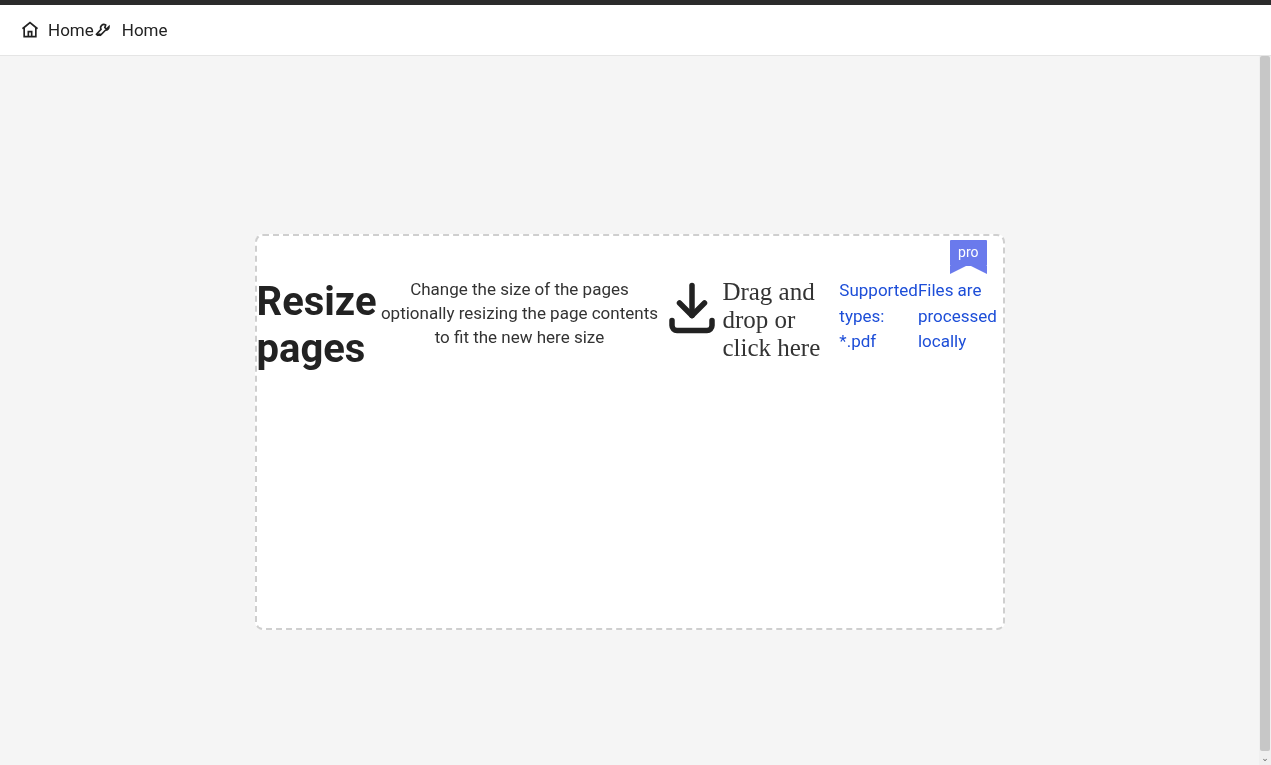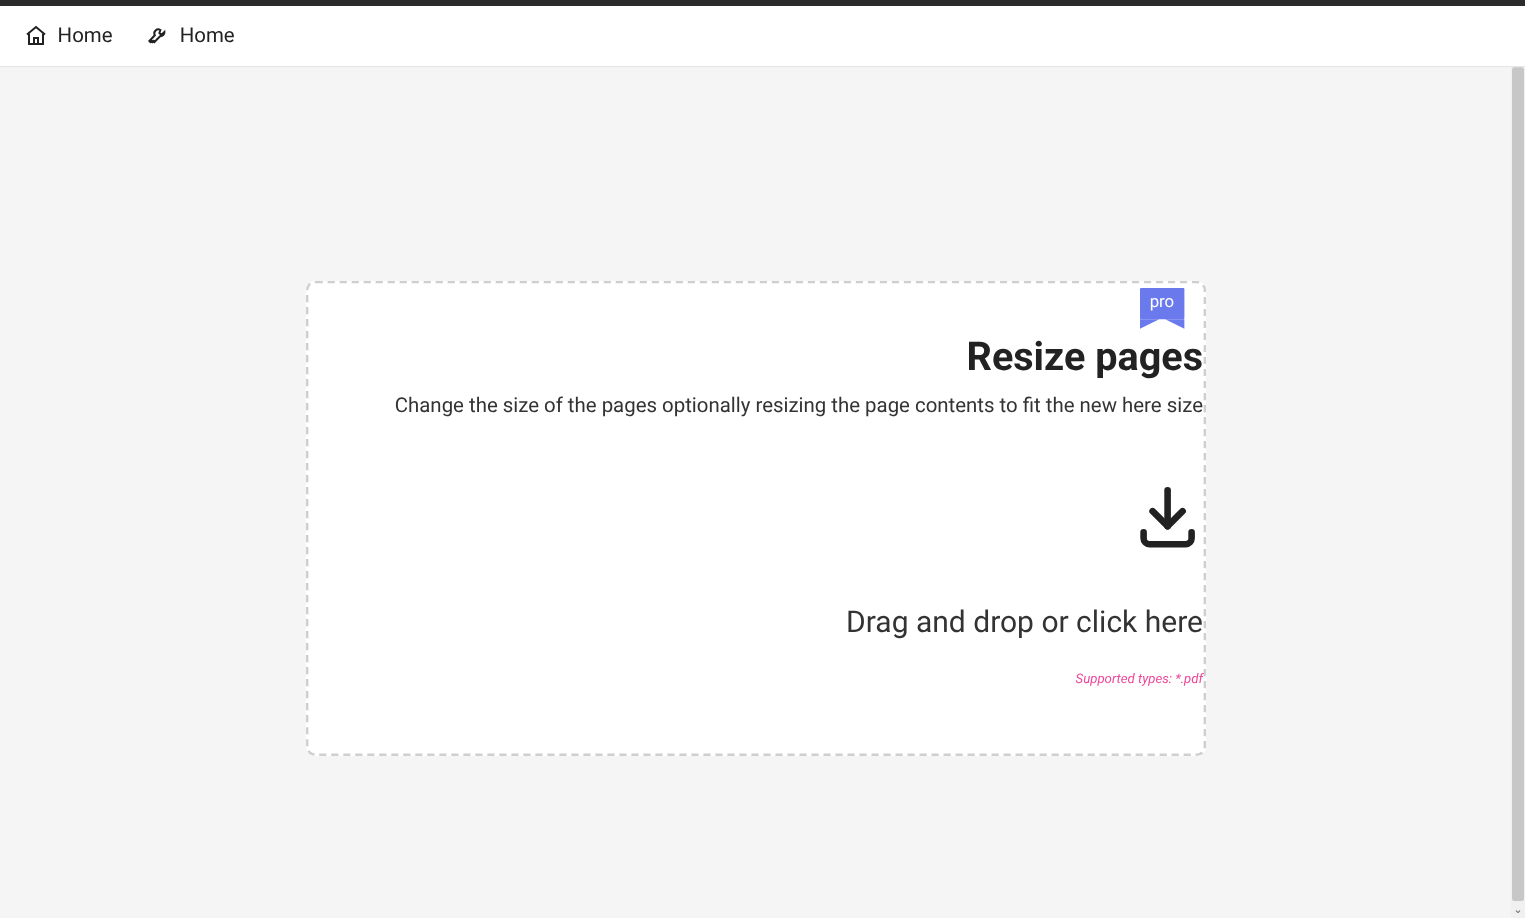--- a/index.html
+++ b/index.html
@@ -20,21 +20,20 @@
       background: #2b2b2b;
       width: 100%;
     }
     .navbar {
       height: 51px;
       background: #ffffff;
       border-bottom: 1px solid #e5e5e5;
       display: flex;
       align-items: center;
       padding-left: 20px;
-      gap: 28px;
     }
     .nav-item {
       display: flex;
       align-items: center;
       gap: 8px;
       color: #222;
       font-size: 17px;
       cursor: pointer;
     }
     .nav-icon {
@@ -58,22 +57,22 @@
       padding-top: 178px;
     }
     .dropzone {
       width: 750px;
       height: 396px;
       border: 2px dashed #cfcfcf;
       border-radius: 8px;
       background: #ffffff;
       position: relative;
       display: flex;
-      flex-direction: column;
-      align-items: flex-end;
+      flex-direction: row;
+      align-items: flex-start;
       padding-top: 42px;
       cursor: pointer;
     }
     .pro-badge {
       position: absolute;
       top: 4px;
       right: 16px;
       background: #6a7aec;
       color: #fff;
       font-size: 14px;
@@ -96,21 +95,21 @@
       position: absolute;
       bottom: -8px;
       right: 0;
       width: 0;
       height: 0;
       border-top: 8px solid #6a7aec;
       border-left: 16px solid transparent;
       border-right: 0;
     }
     .dz-title {
-      font-size: 33px;
+      font-size: 40px;
       font-weight: 700;
       color: #222;
       margin-bottom: 10px;
     }
     .dz-subtitle {
       font-size: 17px;
       color: #333;
       text-align: center;
       max-width: 690px;
       line-height: 1.4;
@@ -123,26 +122,26 @@
     }
     .download-icon svg {
       stroke: #222;
       stroke-width: 2.2;
       fill: none;
     }
     .dz-instruction {
       font-size: 25px;
       color: #333;
       margin-bottom: 24px;
+      font-family: Liberation Serif, serif;
     }
     .dz-small {
-      font-size: 11px;
-      color: #ec4899;
+      font-size: 17px;
+      color: #1d4ed8;
       line-height: 1.5;
-      font-style: italic;
     }
     .scrollbar {
       position: absolute;
       right: 0;
       top: 56px;
       width: 12px;
       height: calc(765px - 56px - 14px);
       background: #f0f0f0;
     }
     .scroll-thumb {
@@ -201,19 +200,20 @@
     <p class="dz-subtitle">Change the size of the pages optionally resizing the page contents to fit the new here size</p>
     <div class="download-icon">
       <svg viewBox="0 0 24 24" width="60" height="60" stroke-linecap="round" stroke-linejoin="round">
         <path d="M12 3 V15"></path>
         <path d="M7 10 L12 15 L17 10"></path>
         <path d="M4 17 V19 a2 2 0 0 0 2 2 H18 a2 2 0 0 0 2 -2 V17"></path>
       </svg>
     </div>
     <div class="dz-instruction">Drag and drop or click here</div>
     <div class="dz-small">Supported types: *.pdf</div>
+    <div class="dz-small">Files are processed locally</div>
   </div>
 </div>
 
 <div class="scrollbar">
   <div class="scroll-thumb"></div>
 </div>
 <div class="scroll-down">⌄</div>
 
 </body></html>

